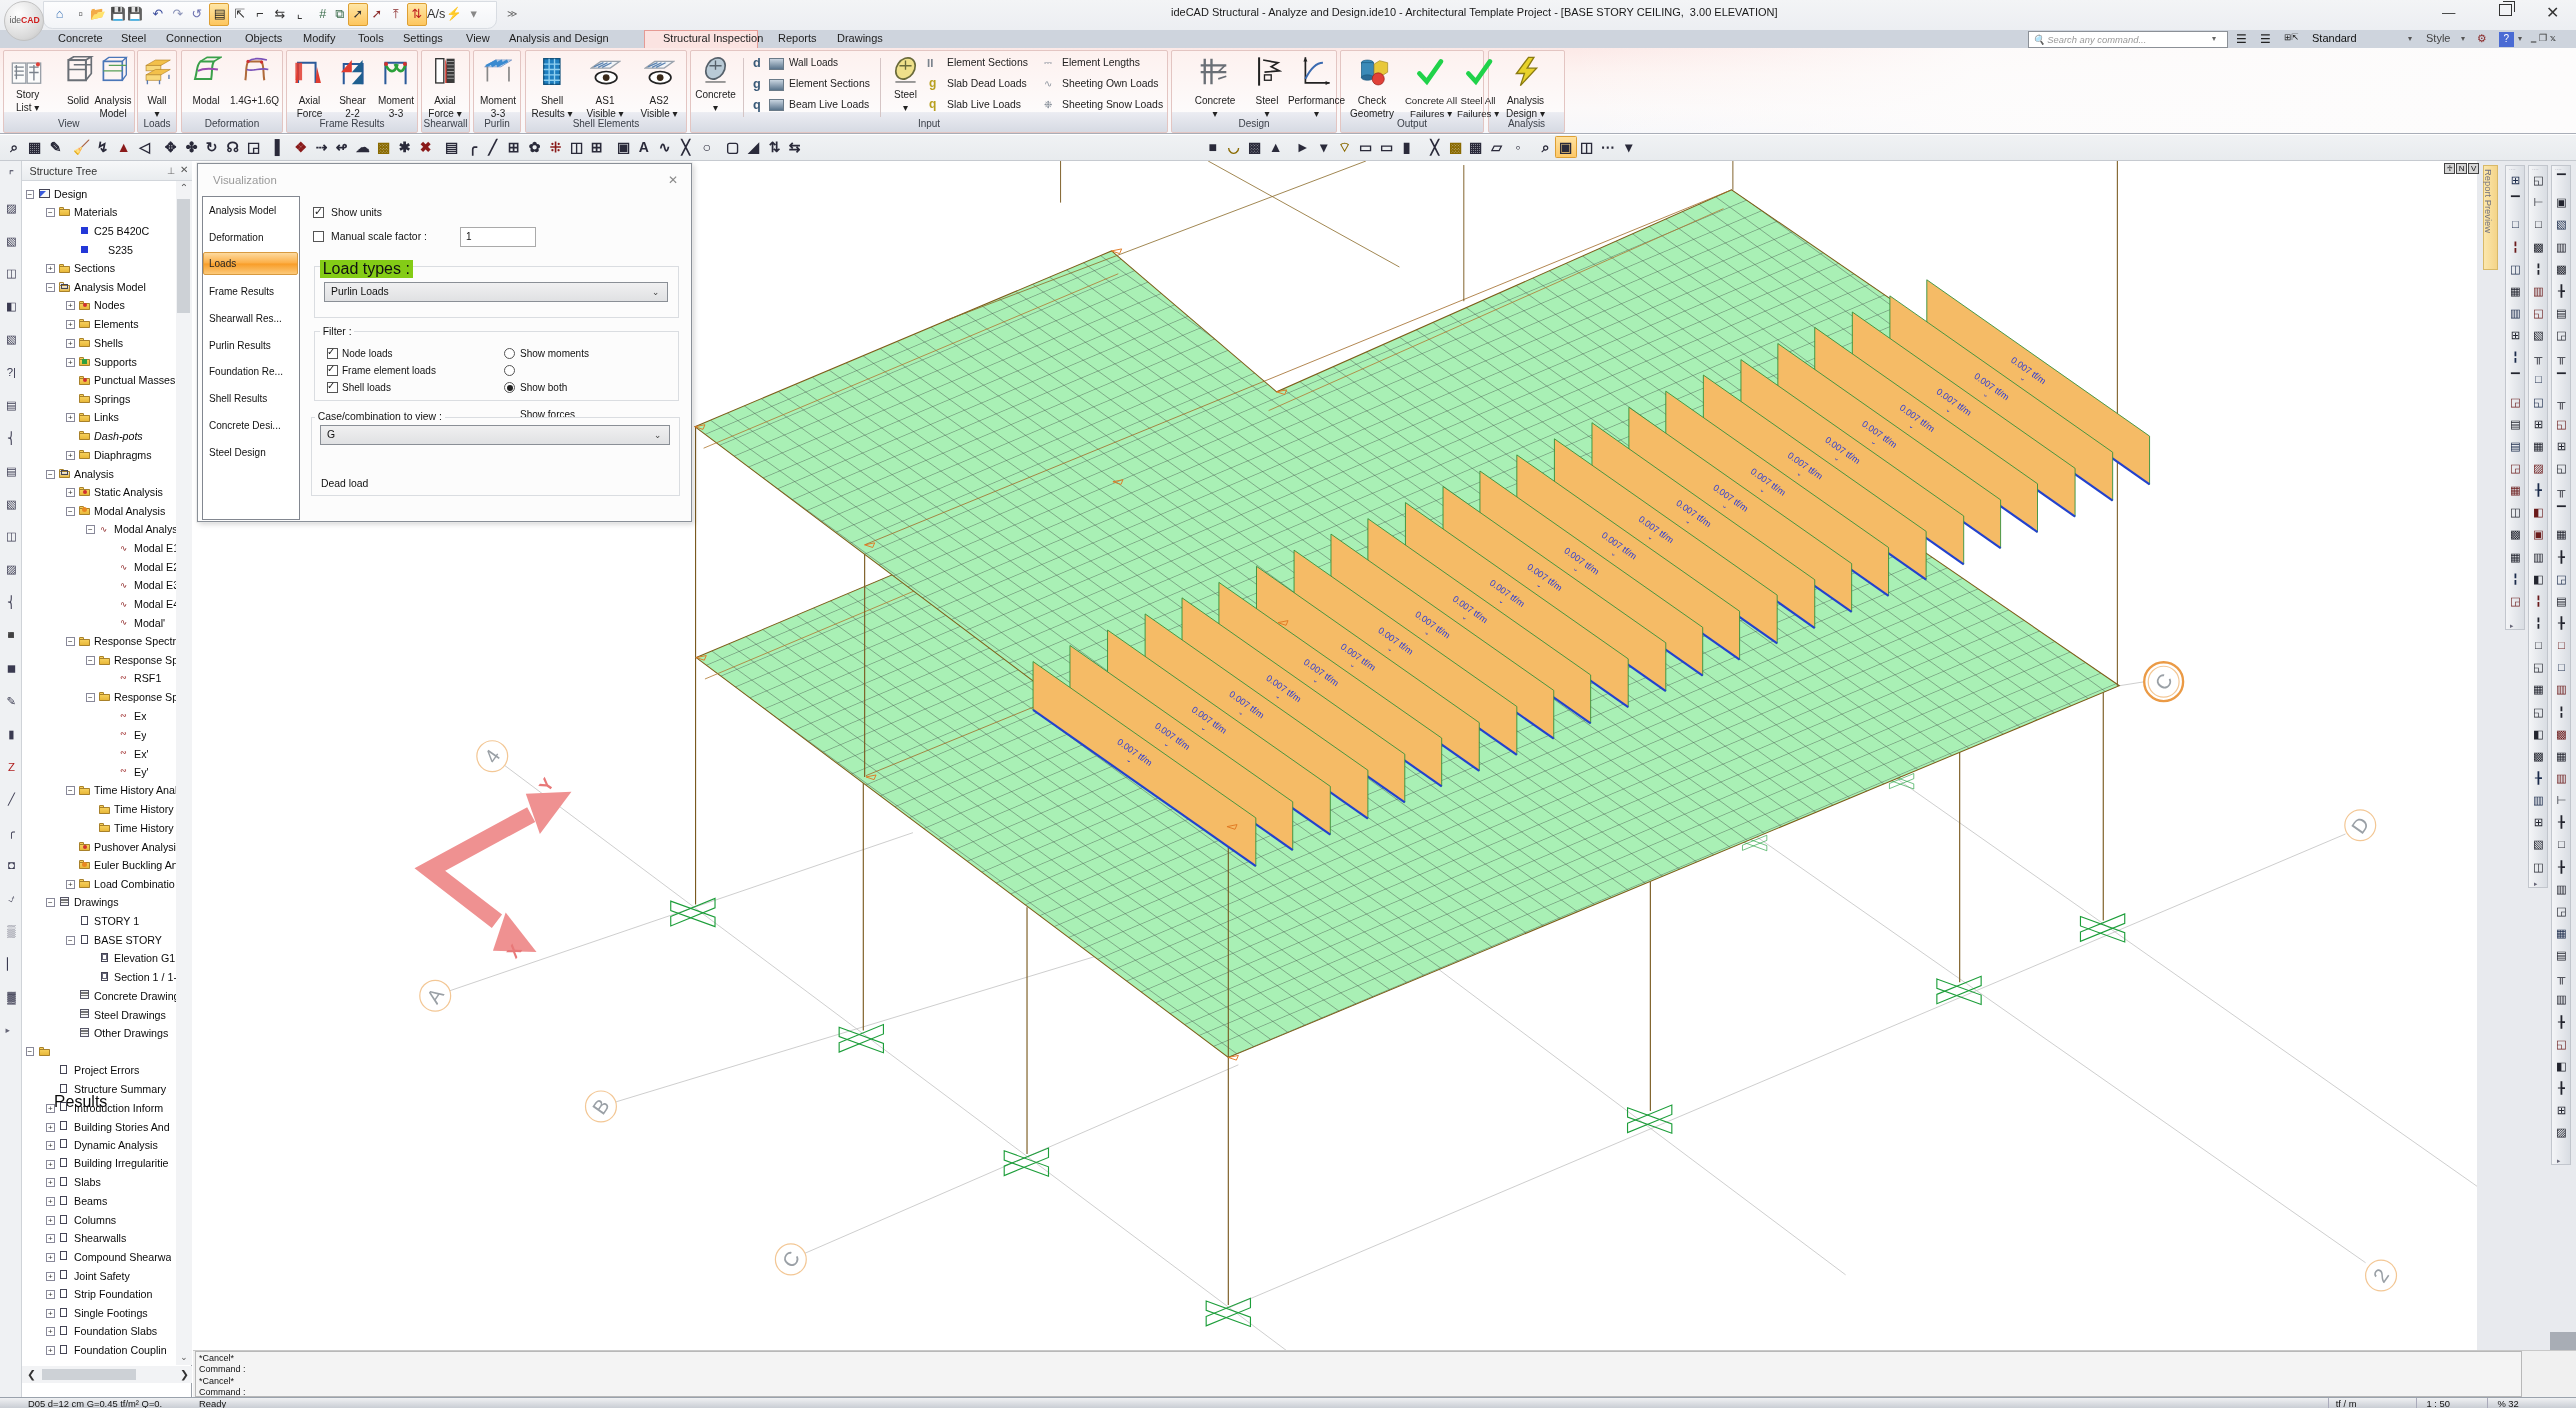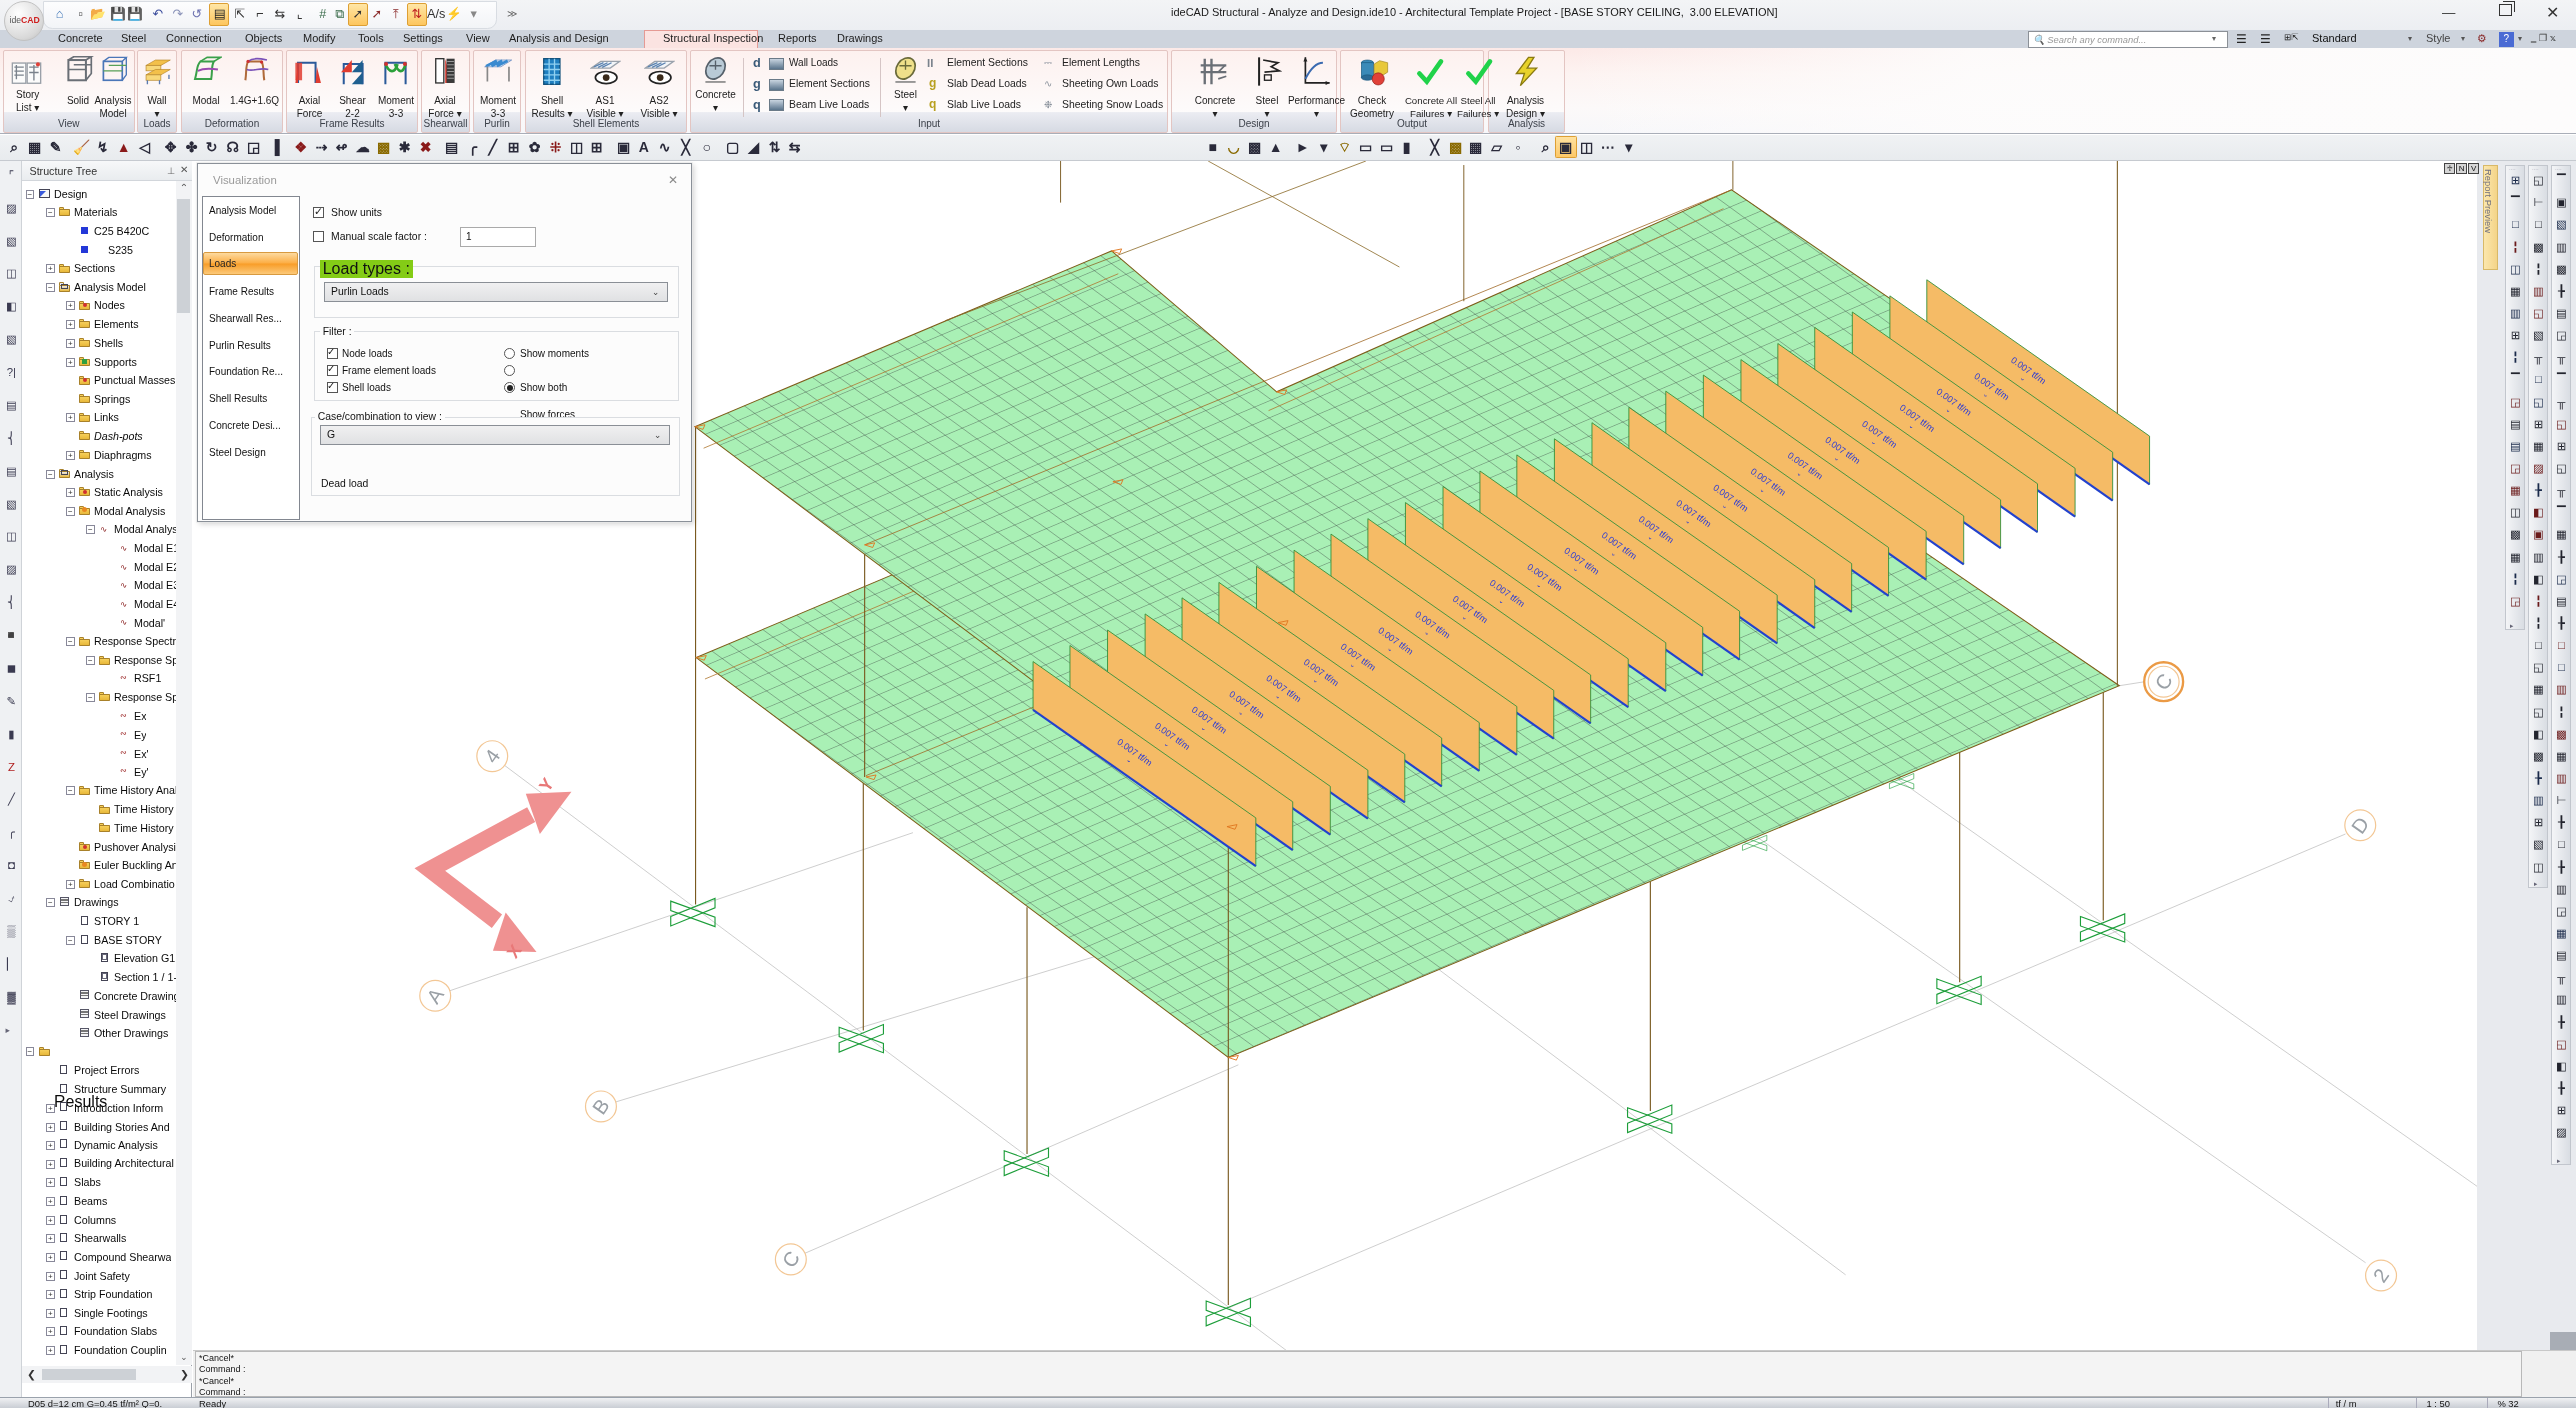--- a/index.html
+++ b/index.html
@@ -513,21 +513,21 @@
 <div class="abs" style="left:60px;top:1102px;width:7.4px;height:9.4px;background:#fff;border:0.7px solid #445;"></div>
 <div class="abs" style="left:74px;top:1102px;font-size:10.7px;color:#0a0a0a;white-space:nowrap;max-width:109px;overflow:hidden;">Introduction Inform</div>
 <div class="abs" style="left:46px;top:1123px;width:8.7px;height:8.7px;border:0.7px solid #889;background:#fff;font-size:8px;line-height:7.4px;text-align:center;color:#333;">+</div>
 <div class="abs" style="left:60px;top:1121px;width:7.4px;height:9.4px;background:#fff;border:0.7px solid #445;"></div>
 <div class="abs" style="left:74px;top:1121px;font-size:10.7px;color:#0a0a0a;white-space:nowrap;max-width:109px;overflow:hidden;">Building Stories And</div>
 <div class="abs" style="left:46px;top:1141px;width:8.7px;height:8.7px;border:0.7px solid #889;background:#fff;font-size:8px;line-height:7.4px;text-align:center;color:#333;">+</div>
 <div class="abs" style="left:60px;top:1139px;width:7.4px;height:9.4px;background:#fff;border:0.7px solid #445;"></div>
 <div class="abs" style="left:74px;top:1139px;font-size:10.7px;color:#0a0a0a;white-space:nowrap;max-width:109px;overflow:hidden;">Dynamic Analysis</div>
 <div class="abs" style="left:46px;top:1160px;width:8.7px;height:8.7px;border:0.7px solid #889;background:#fff;font-size:8px;line-height:7.4px;text-align:center;color:#333;">+</div>
 <div class="abs" style="left:60px;top:1158px;width:7.4px;height:9.4px;background:#fff;border:0.7px solid #445;"></div>
-<div class="abs" style="left:74px;top:1157px;font-size:10.7px;color:#0a0a0a;white-space:nowrap;max-width:109px;overflow:hidden;">Building Architectural</div>
+<div class="abs" style="left:74px;top:1157px;font-size:10.7px;color:#0a0a0a;white-space:nowrap;max-width:109px;overflow:hidden;">Building Irregularitie</div>
 <div class="abs" style="left:46px;top:1178px;width:8.7px;height:8.7px;border:0.7px solid #889;background:#fff;font-size:8px;line-height:7.4px;text-align:center;color:#333;">+</div>
 <div class="abs" style="left:60px;top:1177px;width:7.4px;height:9.4px;background:#fff;border:0.7px solid #445;"></div>
 <div class="abs" style="left:74px;top:1176px;font-size:10.7px;color:#0a0a0a;white-space:nowrap;max-width:109px;overflow:hidden;">Slabs</div>
 <div class="abs" style="left:46px;top:1197px;width:8.7px;height:8.7px;border:0.7px solid #889;background:#fff;font-size:8px;line-height:7.4px;text-align:center;color:#333;">+</div>
 <div class="abs" style="left:60px;top:1196px;width:7.4px;height:9.4px;background:#fff;border:0.7px solid #445;"></div>
 <div class="abs" style="left:74px;top:1195px;font-size:10.7px;color:#0a0a0a;white-space:nowrap;max-width:109px;overflow:hidden;">Beams</div>
 <div class="abs" style="left:46px;top:1216px;width:8.7px;height:8.7px;border:0.7px solid #889;background:#fff;font-size:8px;line-height:7.4px;text-align:center;color:#333;">+</div>
 <div class="abs" style="left:60px;top:1215px;width:7.4px;height:9.4px;background:#fff;border:0.7px solid #445;"></div>
 <div class="abs" style="left:74px;top:1214px;font-size:10.7px;color:#0a0a0a;white-space:nowrap;max-width:109px;overflow:hidden;">Columns</div>
 <div class="abs" style="left:46px;top:1234px;width:8.7px;height:8.7px;border:0.7px solid #889;background:#fff;font-size:8px;line-height:7.4px;text-align:center;color:#333;">+</div>

